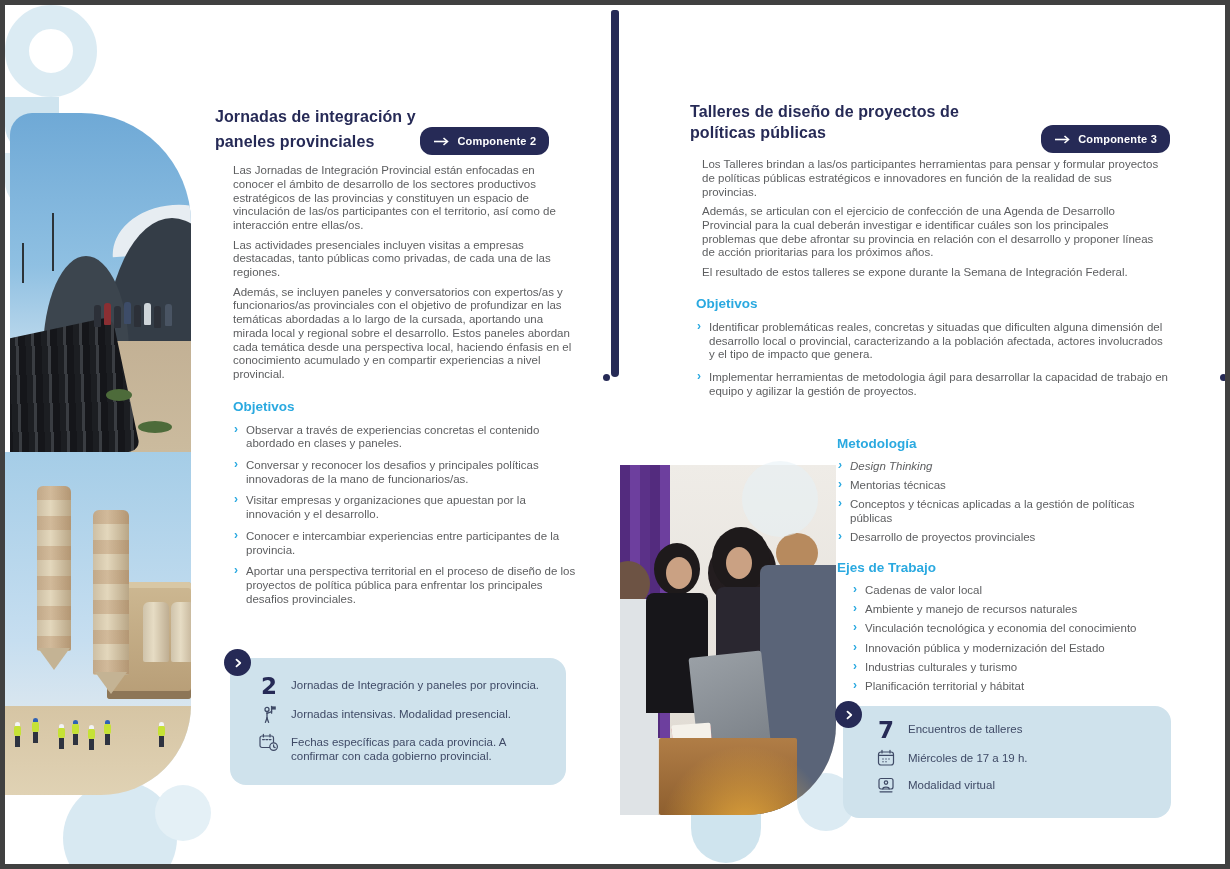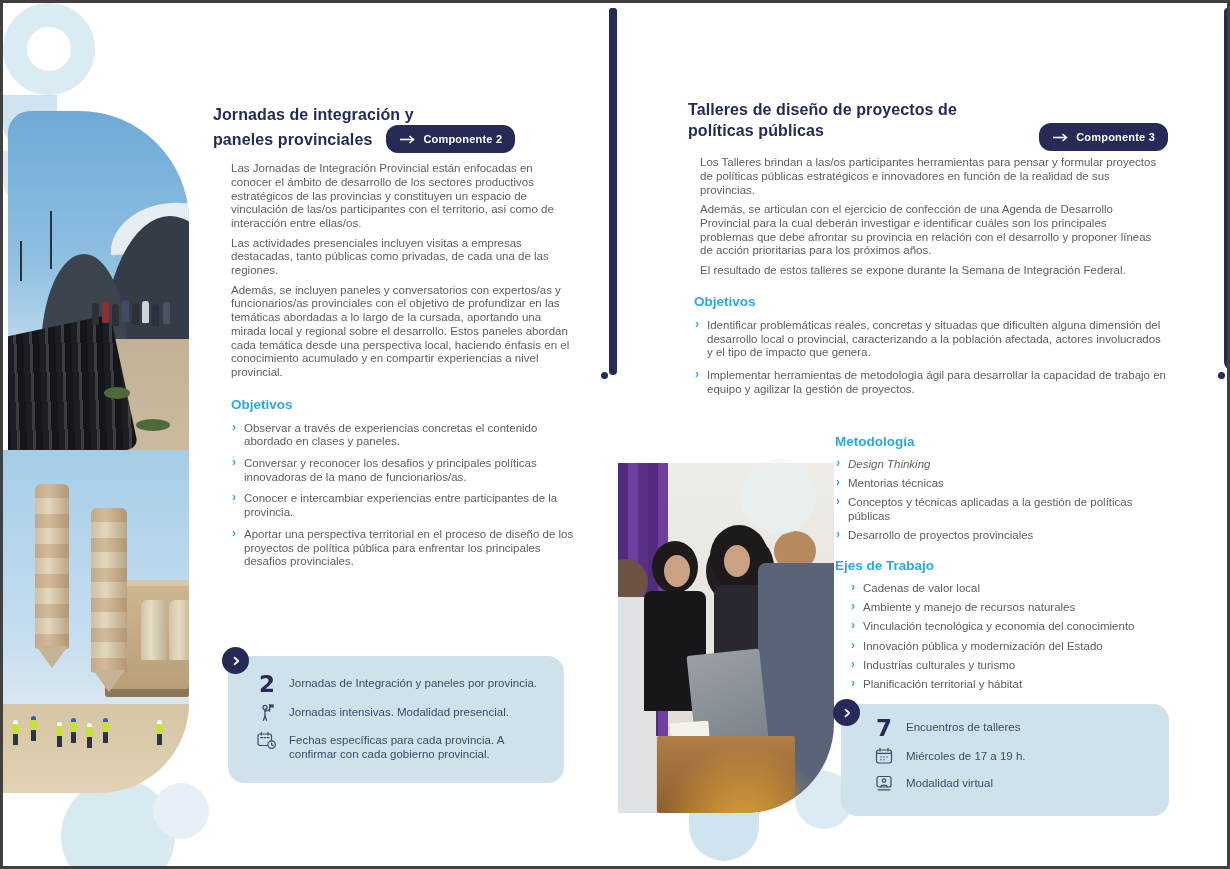--- a/index.html
+++ b/index.html
@@ -8,21 +8,21 @@
     --body:#5d5e60;
     --boxblue:#cfe2ec;
     --boxtext:#3f4a66;
     --deco:#d8e9f2;
   }
   *{box-sizing:border-box;margin:0;padding:0;}
   html,body{background:#fff;}
   body{font-family:"Liberation Sans","DejaVu Sans",sans-serif;}
   .page{
     position:relative;width:1230px;height:869px;background:#ffffff;
-    border:3px solid #404040;overflow:hidden;
+    border:5px solid #404040;overflow:hidden;
   }
 
   
   .bar{position:absolute;background:var(--navy);}
   .bar-center{left:606px;top:5px;width:8px;height:367px;border-radius:4px 4px 6px 6px;}
   .bar-right{left:1221px;top:5px;width:9px;height:362px;border-radius:4px 0 0 8px;}
   .dot{position:absolute;width:7px;height:7px;border-radius:50%;background:var(--navy);}
   .dot-center{left:598px;top:369px;}
   .dot-right{left:1215px;top:369px;}
 
@@ -85,21 +85,21 @@
   .photo-mid .papers{position:absolute;left:24%;top:74%;width:18%;height:5%;background:#f4f1ea;border-radius:2px;transform:rotate(-4deg);box-shadow:0 2px 0 #d8525f;}
 
   
   .col-left{position:absolute;left:210px;top:101px;width:362px;z-index:6;}
   .col-right{position:absolute;left:685px;top:96px;width:480px;z-index:6;}
 
   .sec-title{font-size:16px;font-weight:700;color:var(--navy);line-height:1.32;letter-spacing:.1px;}
   .title-row{display:flex;align-items:center;gap:14px;}
 
   .badge{display:inline-flex;align-items:center;gap:7px;background:var(--navy);color:#fff;
-    border-radius:12px;height:21px;padding:14px 13px;font-size:11px;font-weight:700;letter-spacing:.2px;white-space:nowrap;}
+    border-radius:12px;height:21px;padding:14px 13px;font-size:11px;font-weight:700;letter-spacing:.2px;white-space:nowrap;margin-left:32px;}
   .badge svg{display:block;}
   .badge-abs{position:absolute;right:0;top:24px;}
 
   .para{font-size:11.5px;line-height:13.7px;color:var(--body);margin-bottom:6px;}
   .indent-l{margin-left:18px;width:342px;}
   .indent-r{margin-left:12px;width:460px;}
 
   .h-cyan{font-size:13.5px;font-weight:700;color:var(--cyan);margin:0 0 9px 0;}
 
   .blist{list-style:none;}
@@ -263,20 +263,21 @@
       </span>
     </h2>
     <div style="height:9px;"></div>
     <p class="para indent-l">Las Jornadas de Integración Provincial están enfocadas en conocer el ámbito de desarrollo de los sectores productivos estratégicos de las provincias y constituyen un espacio de vinculación de las/os participantes con el territorio, así como de interacción entre ellas/os.</p>
     <p class="para indent-l">Las actividades presenciales incluyen visitas a empresas destacadas, tanto públicas como privadas, de cada una de las regiones.</p>
     <p class="para indent-l">Además, se incluyen paneles y conversatorios con expertos/as y funcionarios/as provinciales con el objetivo de profundizar en las temáticas abordadas a lo largo de la cursada, aportando una mirada local y regional sobre el desarrollo. Estos paneles abordan cada temática desde una perspectiva local, haciendo énfasis en el conocimiento acumulado y en compartir experiencias a nivel provincial.</p>
     <h3 class="h-cyan" style="margin:17px 0 10px 18px;">Objetivos</h3>
     <ul class="blist obj-left">
       <li>Observar a través de experiencias concretas el contenido abordado en clases y paneles.</li>
       <li>Conversar y reconocer los desafios y principales políticas innovadoras de la mano de funcionarios/as.</li>
+      <li>Visitar empresas y organizaciones que apuestan por la innovación y el desarrollo.</li>
       <li>Conocer e intercambiar experiencias entre participantes de la provincia.</li>
       <li>Aportar una perspectiva territorial en el proceso de diseño de los proyectos de política pública para enfrentar los principales desafios provinciales.</li>
     </ul>
   </section>
 
   <div class="chev-circle chev-left">
     <svg width="12" height="12" viewBox="0 0 16 16">
         <polyline points="6,3.5 11,8 6,12.5" fill="none" stroke="#fff" stroke-width="2.4" stroke-linecap="round" stroke-linejoin="round"></polyline>
       </svg>
   </div>

